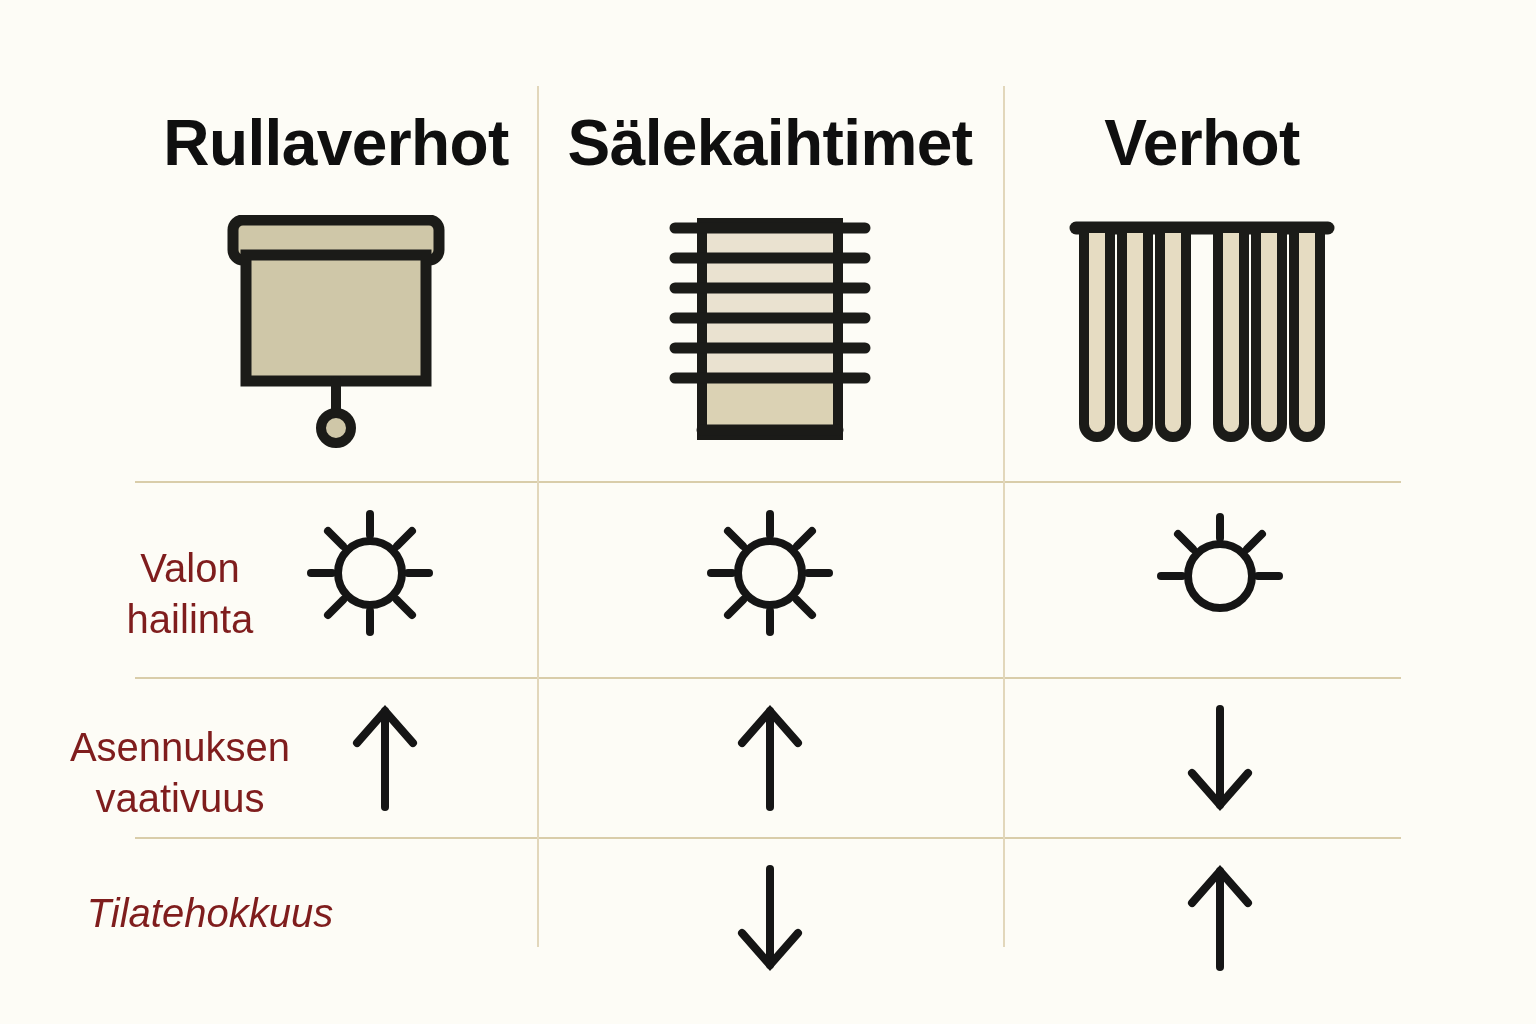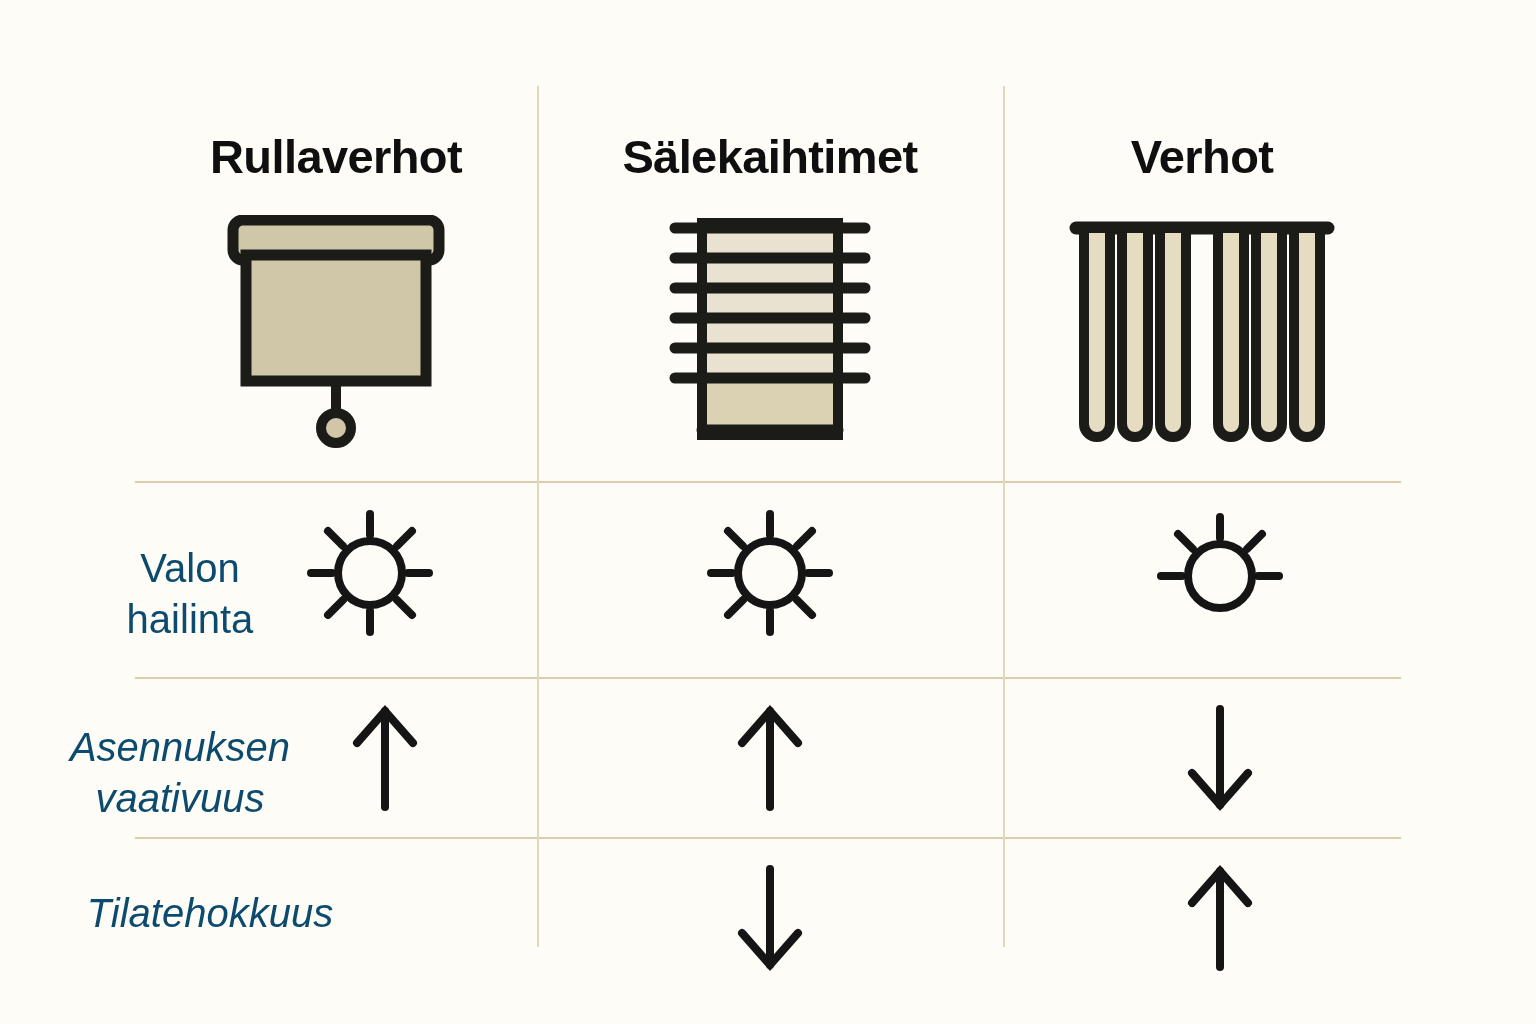--- a/index.html
+++ b/index.html
@@ -41,45 +41,45 @@
     height: 861px;
     width: 2px;
     background: #E2D7BB;
   }
   .vrule.v1 { left: 537px; }
   .vrule.v2 { left: 1003px; }
 
   
   .col-header {
     position: absolute;
-    top: 132px;
+    top: 110px;
     text-align: center;
-    font-size: 47px;
+    font-size: 64px;
     font-weight: 700;
     letter-spacing: -0.6px;
     line-height: 1.05;
     white-space: nowrap;
     color: #0F0F0F;
   }
   .col-header.c1 { left: 135px; width: 402px; }
   .col-header.c2 { left: 537px; width: 466px; }
   .col-header.c3 { left: 1003px; width: 398px; }
 
   
   .row-label {
     position: absolute;
     text-align: center;
     font-size: 40px;
     font-weight: 400;
     line-height: 1.28;
-    color: #0c4a6e;
+    color: #7f1d1d;
     white-space: pre-line;
   }
   .row-label.l1 { left: 60px; top: 543px; width: 260px; }
-  .row-label.l2 { left: 20px; top: 722px; width: 320px; font-style: italic; }
+  .row-label.l2 { left: 20px; top: 722px; width: 320px; }
   .row-label.l3 { left: 20px; top: 888px; width: 380px; font-style: italic; }
 
   
   .illu {
     position: absolute;
     top: 215px;
     height: 240px;
   }
   .illu.c1 { left: 135px; width: 402px; }
   .illu.c2 { left: 537px; width: 466px; }

